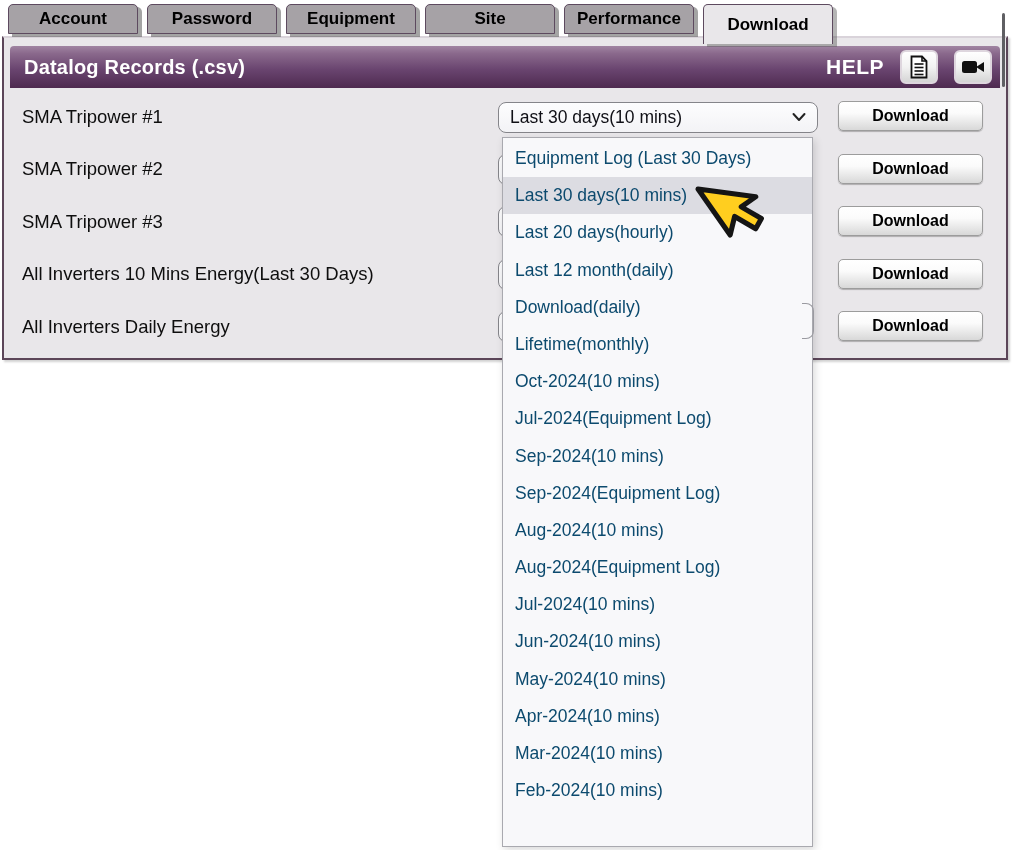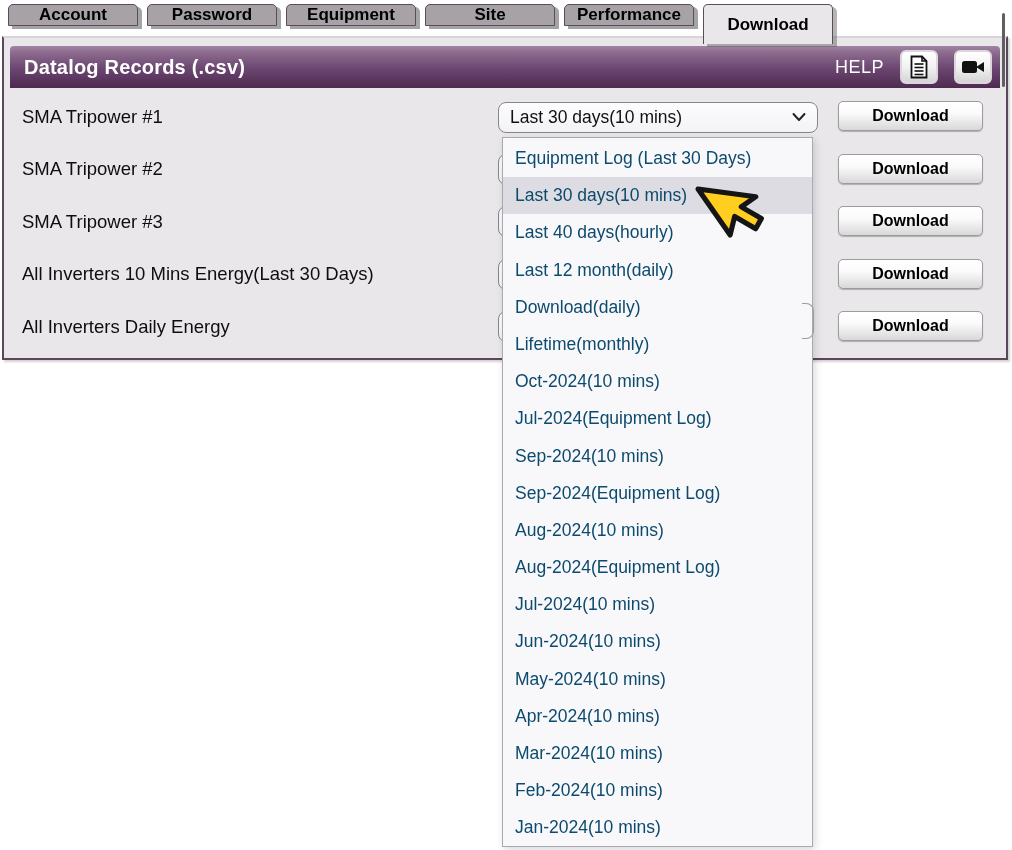--- a/index.html
+++ b/index.html
@@ -1,38 +1,38 @@
 <!DOCTYPE html>
 <html><head>
 <meta charset="utf-8">
 <style>
   * { margin:0; padding:0; box-sizing:border-box; }
   html,body { width:1012px; height:850px; background:#ffffff;
               font-family:"Liberation Sans", sans-serif; position:relative; overflow:hidden; }
 
   
   .tabs { position:absolute; top:4px; left:8px; display:flex; gap:9px; z-index:4; }
-  .tab { width:130px; height:22px; background:#a6a2a6; border:1px solid #5d4a5f;
+  .tab { width:130px; height:30px; background:#a6a2a6; border:1px solid #5d4a5f;
          border-radius:5px 5px 0 0; display:flex; align-items:center; justify-content:center;
          font-weight:bold; font-size:17px; color:#000;
          box-shadow:4px 3px 0 rgba(90,90,90,0.55); cursor:pointer; }
   .tab.active { background:#e9e7ea; height:40px; border-bottom:none;
                 box-shadow:4px 3px 0 rgba(90,90,90,0.45); }
 
   
   .panel { position:absolute; left:2px; top:36px; width:1006px; height:324px;
            background:#e9e7ea; border:2px solid #5c4659; border-top:2px solid #d9d3da;
            box-shadow:2px 2px 2px rgba(0,0,0,0.18); z-index:1; }
   .header-bar { position:absolute; left:6px; top:8px; width:990px; height:42px;
                 border-radius:4px 4px 0 0; display:flex; align-items:center;
                 background:linear-gradient(180deg,#a084a2 0%,#8a698c 18%,#6a4570 55%,#4e2a50 100%);
                 padding:0 8px 0 14px; }
   .header-title { color:#fff; font-weight:bold; font-size:20px; letter-spacing:0.2px; }
   .header-right { margin-left:auto; display:flex; align-items:center; gap:16px; }
-  .help-label { color:#fff; font-weight:normal; font-size:18px; letter-spacing:0.5px; }
+  .help-label { color:#fff; font-weight:bold; font-size:21px; letter-spacing:0.5px; }
   .icon-btn { width:38px; height:34px; border-radius:6px; border:2px solid #ded6de;
               background:linear-gradient(180deg,#ffffff 0%,#f2f2f2 50%,#d5d5d5 100%);
               display:flex; align-items:center; justify-content:center; cursor:pointer; }
 
   
   .row-label { position:absolute; left:22px; font-size:18.5px; color:#0e0e0e; z-index:2; }
   .dl-btn { position:absolute; left:838px; width:145px; height:30px; border-radius:5px;
             border:1px solid #9c9c9c; font-weight:bold; font-size:16px; color:#000;
             background:linear-gradient(180deg,#ffffff 0%,#fbfbfb 40%,#d8d8d8 100%);
             box-shadow:0 1px 1px rgba(0,0,0,0.25); z-index:2; cursor:pointer;
@@ -119,37 +119,36 @@
 
 <button class="dl-btn" style="top:101px">Download</button>
 <button class="dl-btn" style="top:154px">Download</button>
 <button class="dl-btn" style="top:206px">Download</button>
 <button class="dl-btn" style="top:259px">Download</button>
 <button class="dl-btn" style="top:311px">Download</button>
 
 <div class="dropdown">
   <div class="dd-item">Equipment Log (Last 30 Days)</div>
   <div class="dd-item hl">Last 30 days(10 mins)</div>
-  <div class="dd-item">Last 40 days(hourly)</div>
+  <div class="dd-item">Last 20 days(hourly)</div>
   <div class="dd-item">Last 12 month(daily)</div>
   <div class="dd-item">Download(daily)</div>
   <div class="dd-item">Lifetime(monthly)</div>
   <div class="dd-item">Oct-2024(10 mins)</div>
   <div class="dd-item">Jul-2024(Equipment Log)</div>
   <div class="dd-item">Sep-2024(10 mins)</div>
   <div class="dd-item">Sep-2024(Equipment Log)</div>
   <div class="dd-item">Aug-2024(10 mins)</div>
   <div class="dd-item">Aug-2024(Equipment Log)</div>
   <div class="dd-item">Jul-2024(10 mins)</div>
   <div class="dd-item">Jun-2024(10 mins)</div>
   <div class="dd-item">May-2024(10 mins)</div>
   <div class="dd-item">Apr-2024(10 mins)</div>
   <div class="dd-item">Mar-2024(10 mins)</div>
   <div class="dd-item">Feb-2024(10 mins)</div>
-  <div class="dd-item">Jan-2024(10 mins)</div>
 </div>
 <div class="dd-scrollthumb"></div>
 <div class="select-fragment"></div>
 
 <div class="cursor-wrap">
   <svg width="110" height="110" viewBox="0 0 110 110">
     <g transform="translate(18,8) rotate(-35) scale(3.4)">
       <polygon points="0,0 0,16.5 4.2,12.8 7.2,19.3 10.3,17.8 7.4,11.6 12.6,11.6" fill="#FFCE1F" stroke="#151515" stroke-width="1.5" stroke-linejoin="round"></polygon>
     </g>
   </svg>

